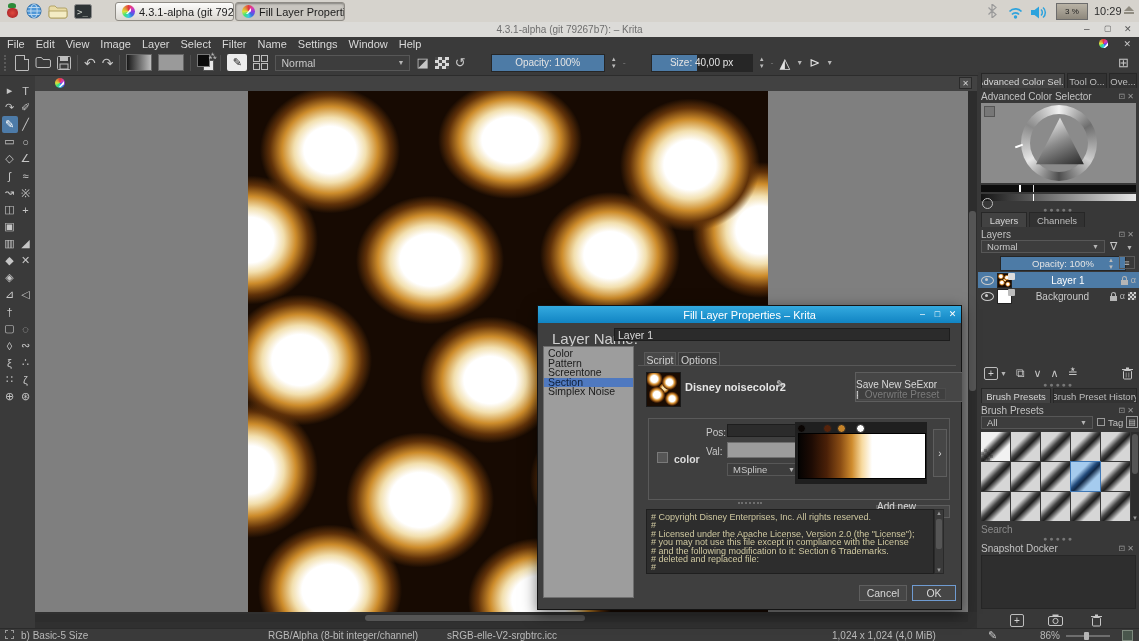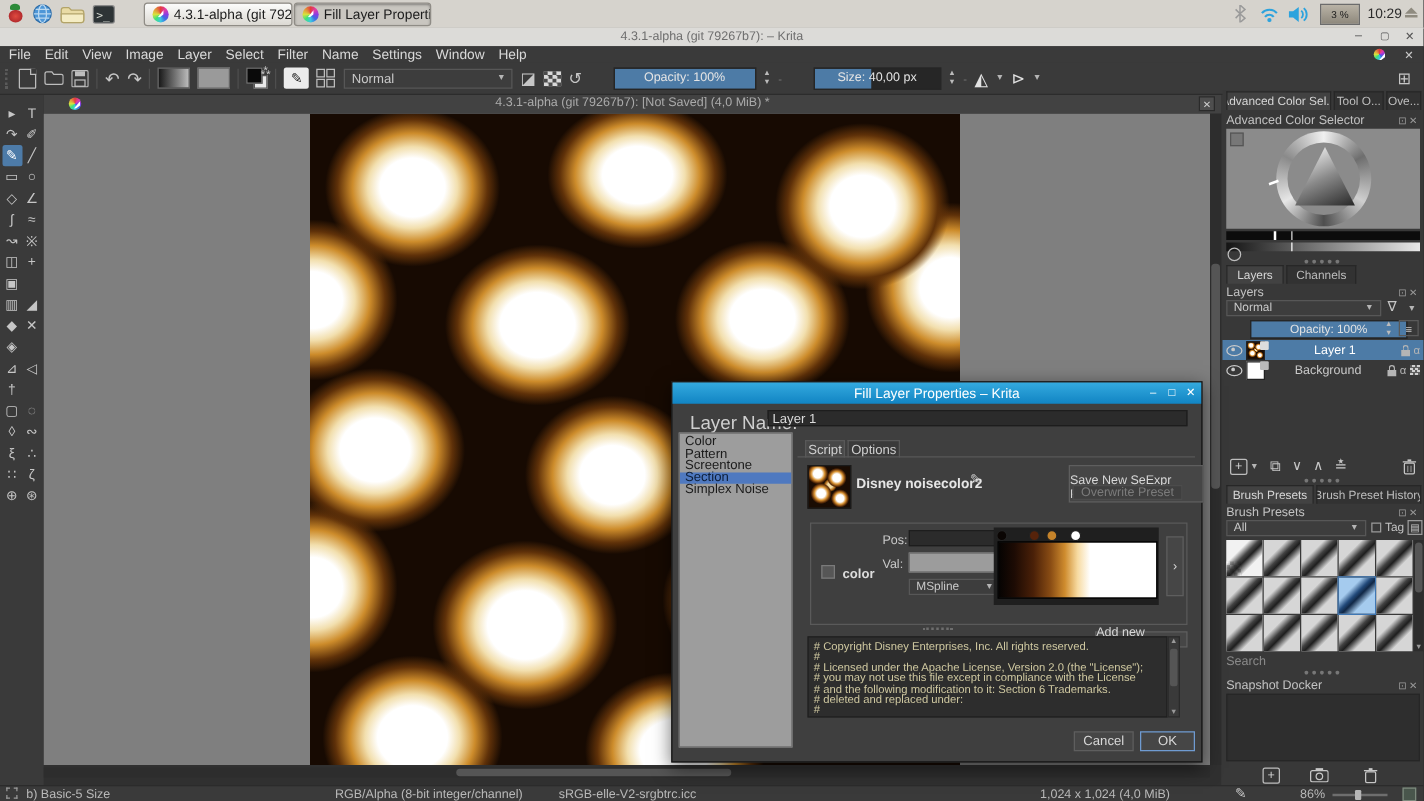--- a/index.html
+++ b/index.html
@@ -300,21 +300,20 @@
     <span class="tool">∴</span>
     <span class="tool">∷</span>
     <span class="tool">ζ</span>
     <span class="tool">⊕</span>
     <span class="tool">⊛</span>
   </div>
 
   <div class="canvas-region">
     <div class="subwin-bar">
       <span class="kicon" style="position:absolute;left:20px;top:2px;width:10px;height:10px;"></span>
-      <span class="subwin-title">4.3.1-alpha (git 79267b7):  [Not Saved]  (4,0 MiB) *</span>
       <span style="position:absolute;right:5px;top:1px;width:13px;height:12px;background:#4e4e4e;border:1px solid #2a2a2a;color:#d0d0d0;font-size:8px;text-align:center;line-height:12px;box-sizing:border-box;">✕</span>
     </div>
     <div class="canvas-gray">
       <div class="noise-big"></div>
     </div>
     <div class="vscroll">
         <div class="thumb" style="top:120px;height:180px;"></div>
       </div>
     <div class="hscroll">
         <div class="thumb" style="left:330px;width:220px;"></div>
@@ -534,21 +533,21 @@
     <div class="btn abs" style="left:338px;top:179px;width:74px;height:13px;font-size:10px;margin-top:20px;">
         <span>Add new variable</span>
       </div>
     <div class="abs" style="left:200px;top:196px;width:24px;height:2px;border-top:2px dotted #6e6e6e;"></div>
     <div class="script-box">
       <div># Copyright Disney Enterprises, Inc.  All rights reserved.</div>
       <div>#</div>
       <div># Licensed under the Apache License, Version 2.0 (the "License");</div>
       <div># you may not use this file except in compliance with the License</div>
       <div># and the following modification to it: Section 6 Trademarks.</div>
-      <div># deleted and replaced under:</div>
+      <div># deleted and replaced file:</div>
       <div>#</div>
     </div>
     <div class="sbar">
       <span style="position:absolute;top:0;left:0;width:8px;text-align:center;font-size:6px;color:#999;">▲</span>
       <div style="position:absolute;left:1px;top:9px;width:6px;height:30px;background:#555;border-radius:2px;"></div>
       <span style="position:absolute;bottom:0;left:0;width:8px;text-align:center;font-size:6px;color:#999;">▼</span>
     </div>
     <div class="btn abs" style="left:321px;top:279px;width:48px;height:16px;">
         <span>Cancel</span>
       </div>

